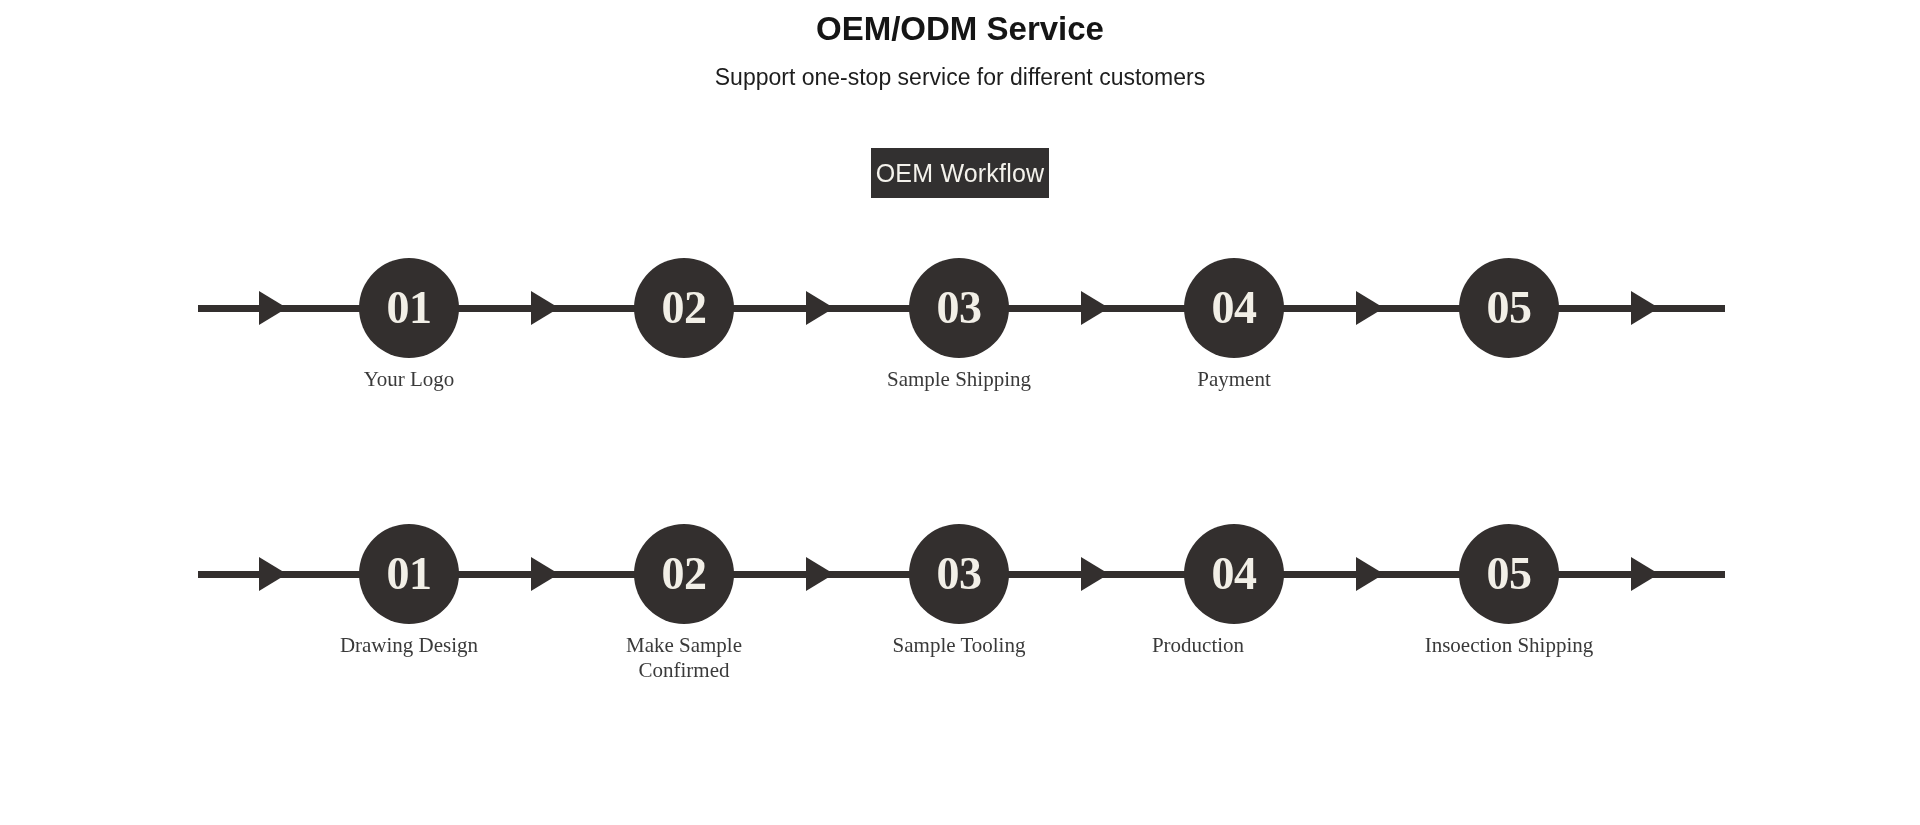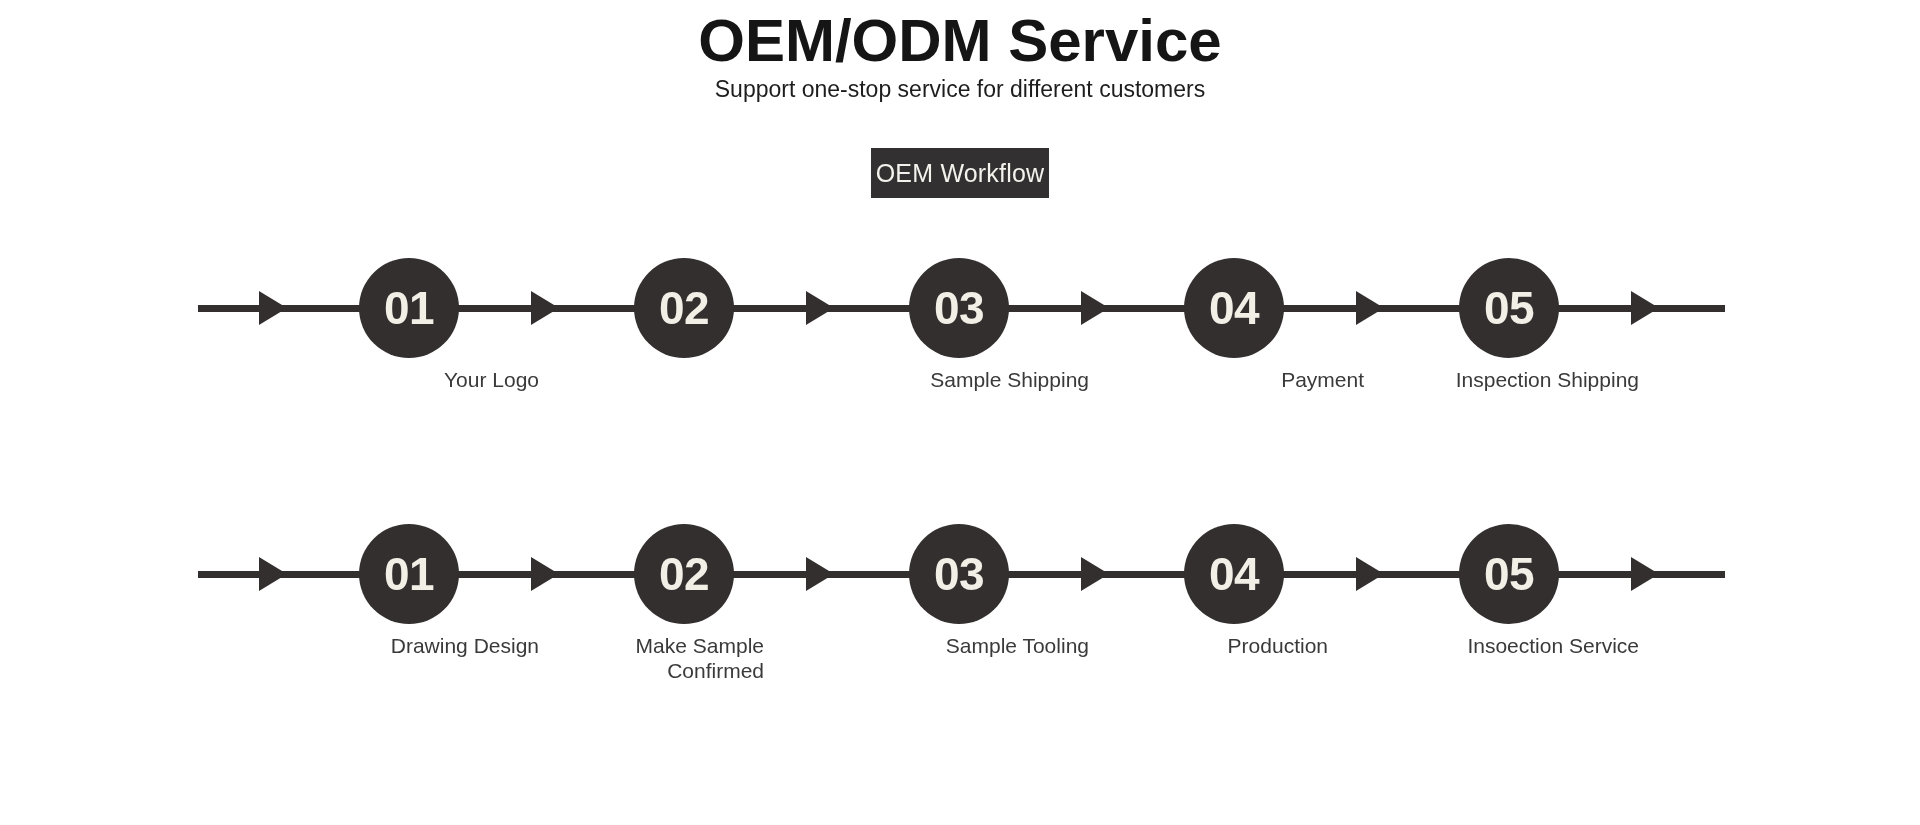--- a/index.html
+++ b/index.html
@@ -19,22 +19,22 @@
   
   .header {
     position: absolute;
     top: 0;
     left: 0;
     width: 1920px;
     text-align: center;
   }
   .page-title {
     margin: 0;
-    padding-top: 12px;
-    font-size: 60px;
+    padding-top: 0;
+    font-size: 33px;
     font-weight: bold;
     letter-spacing: 0px;
     line-height: 58px;
     color: #151515;
   }
   .page-subtitle {
     margin: 4px;
     font-size: 23px;
     font-weight: normal;
     line-height: 30px;
@@ -66,20 +66,21 @@
     padding: 0 5px;
     letter-spacing: 0.2px;
   }
 
   
   .track {
     position: relative;
     width: 1834px;
     height: 160px;
     margin-top: 57px;
+    font-family: Liberation Serif, serif;
   }
   .track-line {
     position: absolute;
     left: 198px;
     top: 50px;
     width: 1527px;
     height: 7px;
     background: #332F2E;
   }
   .arrow {
@@ -102,21 +103,21 @@
     font-size: 46px;
     font-weight: bold;
     line-height: 100px;
     text-align: center;
     letter-spacing: -0.5px;
   }
   .node-label {
     position: absolute;
     top: 112px;
     width: 260px;
-    text-align: right;
+    text-align: center;
     font-size: 21px;
     line-height: 25px;
     color: #3a3a3a;
     font-weight: normal;
   }
 </style>
 </head>
 <body>
 
 <div class="header">
@@ -140,21 +141,20 @@
 
     <div class="node" style="left:359px">01</div>
     <div class="node" style="left:634px">02</div>
     <div class="node" style="left:909px">03</div>
     <div class="node" style="left:1184px">04</div>
     <div class="node" style="left:1459px">05</div>
 
     <div class="node-label" style="left:279px">Your Logo</div>
     <div class="node-label" style="left:829px">Sample Shipping</div>
     <div class="node-label" style="left:1104px">Payment</div>
-    <div class="node-label" style="left:1379px">Inspection Shipping</div>
   </div>
 </section>
 
 <section class="workflow workflow-odm">
   <div class="track">
     <div class="track-line"></div>
 
     <div class="arrow" style="left:259px"></div>
     <div class="arrow" style="left:531px"></div>
     <div class="arrow" style="left:806px"></div>
@@ -165,15 +165,15 @@
     <div class="node" style="left:359px">01</div>
     <div class="node" style="left:634px">02</div>
     <div class="node" style="left:909px">03</div>
     <div class="node" style="left:1184px">04</div>
     <div class="node" style="left:1459px">05</div>
 
     <div class="node-label" style="left:604px;width:160px">Make Sample Confirmed</div>
     <div class="node-label" style="left:279px;width:260px">Drawing Design</div>
     <div class="node-label" style="left:829px;width:260px">Sample Tooling</div>
     <div class="node-label" style="left:1068px;width:260px">Production</div>
-    <div class="node-label" style="left:1379px;width:260px">Insoection Service</div>
+    <div class="node-label" style="left:1379px;width:260px">Insoection Shipping</div>
   </div>
 </section>
 
 </body></html>

